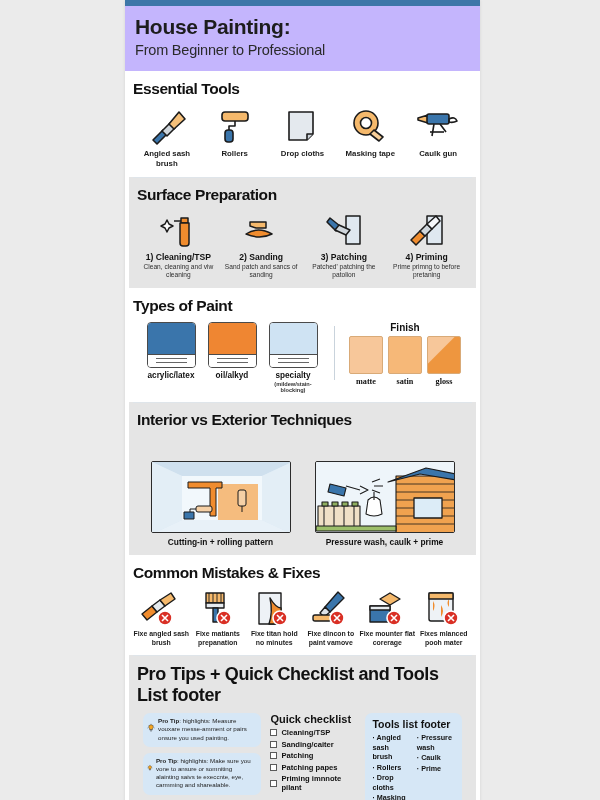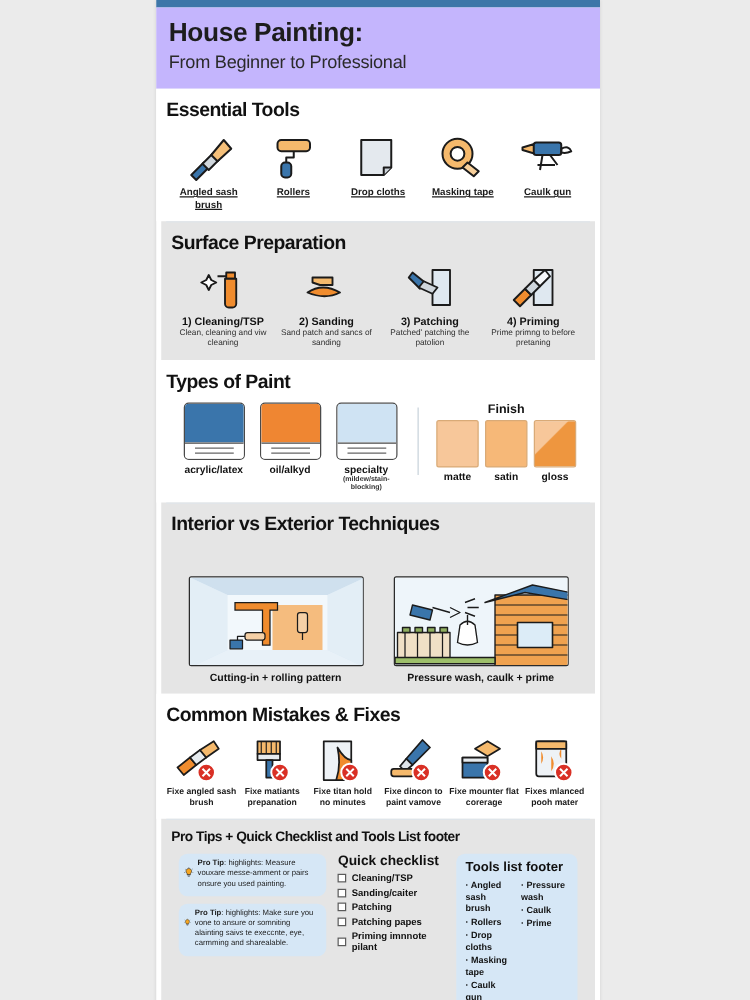--- a/index.html
+++ b/index.html
@@ -32,27 +32,27 @@
   .sec.tint { background: #e5e5e5; margin: 0 4px; }
   .sec.white { background: #ffffff; }
   .sec.tint::before {
     content:""; position:absolute; left:4px; right:4px; top:0; height:1px;
     background:#dfe5ea;
   }
   .sec-title {
     text-align: left; font-size: 15.5px; font-weight: bold;
     color: #111; letter-spacing: -0.4px; margin-bottom: 7px;
   }
-  .sec-title.sm { font-size: 11px; }
+  .sec-title.sm { font-size: 18px; }
   .row { display: flex; justify-content: center; align-items: flex-start; }
 
   
   .tool { width: 70px; text-align: center; }
   .tool .ic { height: 42px; display:flex; align-items:center; justify-content:center; }
-  .tool .lb { font-size: 7.8px; font-weight: bold; color:#1b1b1b; line-height:1.25; margin-top:2px;text-decoration:underline;}
+  .tool .lb { font-size: 7.8px; font-weight: bold; color:#1b1b1b; line-height:1.25; margin-top:2px;}
 
   
   .prep { width: 84px; text-align: center; padding: 0 2px; }
   .prep .ic { height: 40px; display:flex; align-items:center; justify-content:center; }
   .prep .t { font-size: 8.6px; font-weight: bold; color:#111; margin-top:1px;}
   .prep .d { font-size: 6.6px; color:#2e2e2e; line-height:1.3; margin-top:1px;}
 
   
   .paint-wrap { display:flex; justify-content:center; align-items:flex-start; gap:10px; }
   .paint-left { display:flex; gap:7px; }
@@ -66,21 +66,21 @@
   .can .sw .lbl { height:13px; background:#fff; border-top:1.2px solid #4a4a4a; position:relative;}
   .can .sw .lbl::before, .can .sw .lbl::after{
     content:""; position:absolute; left:8px; right:8px; height:1.4px; background:#666;
   }
   .can .sw .lbl::before{ top:3px; }
   .can .sw .lbl::after{ top:7px; }
   .can .nm { font-size:8.2px; font-weight:bold; color:#111; margin-top:3px; line-height:1.2;}
   .can .sub { font-size:5.6px; font-weight:bold; color:#333; line-height:1.2;}
   .finish-box { text-align:center; }
   .finish-title { font-size:10px; font-weight:bold; color:#111; margin-bottom:3px;}
-  .finish-row { display:flex; gap:5px; }
+  .finish-row { display:flex; gap:5px;font-family:Liberation Serif, serif; }
   .fin { width:34px; text-align:center;}
   .fin .sw { width:34px; height:38px; border:1px solid #d9aa77; border-radius:2px;}
   .fin .nm { font-size:8.2px; font-weight:bold; color:#111; margin-top:3px;}
 
   
   .scene-wrap { display:flex; justify-content:center; gap:24px;margin-top:32px; }
   .scene { text-align:center; }
   .scene .box { width:140px; height:72px; border:1.5px solid #2b2b2b; border-radius:2px; overflow:hidden; position:relative;}
   .scene .cap { font-size:8.4px; font-weight:bold; color:#111; margin-top:4px;}
 

